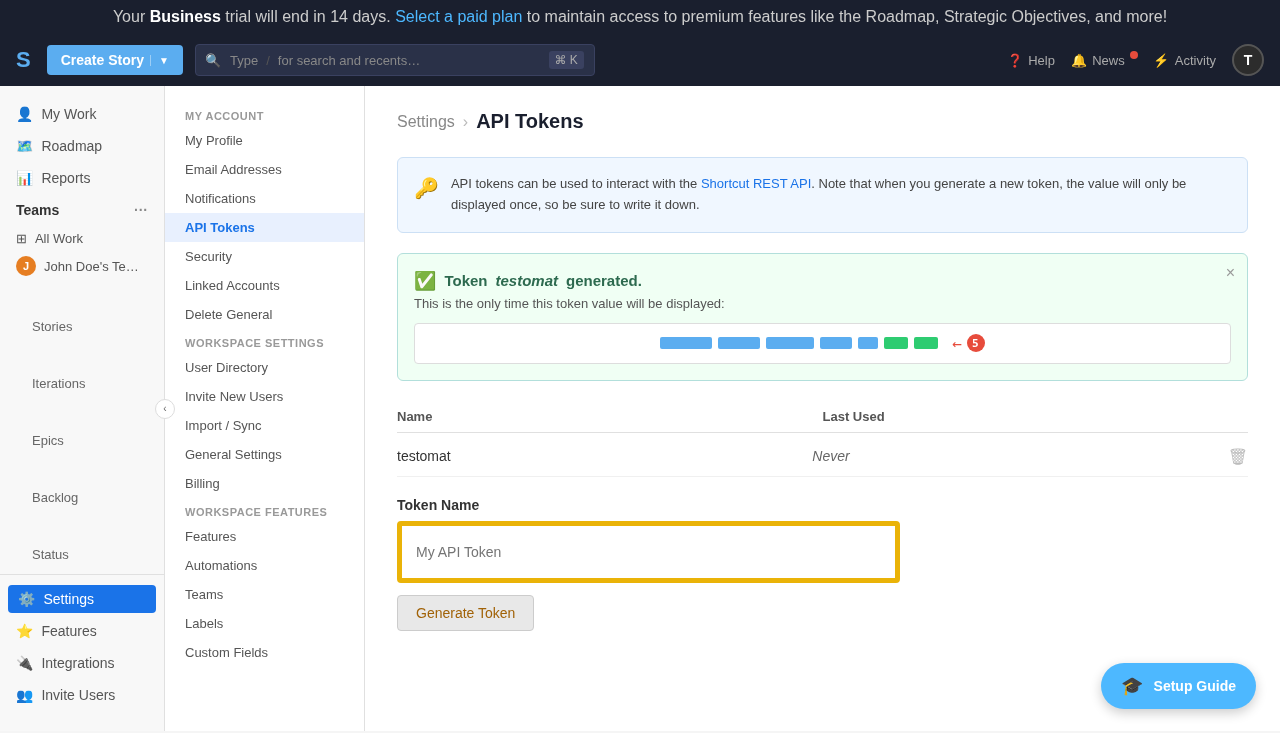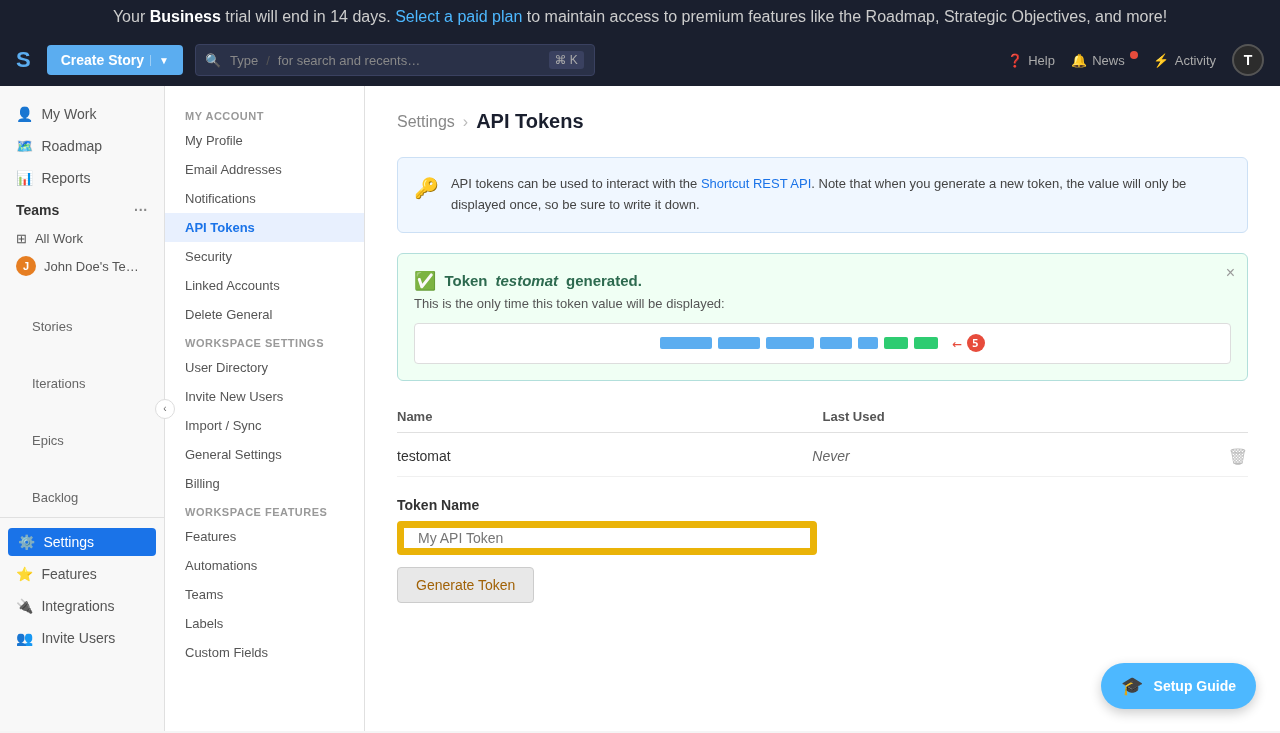--- a/index.html
+++ b/index.html
@@ -298,23 +298,23 @@
       padding: 10px 0;
     }
     .table-row .name-cell { flex: 1; font-size: 14px; color: #333; }
     .table-row .last-cell { flex: 1; font-size: 14px; color: #666; font-style: italic; }
     .table-row .del-btn { color: #bbb; cursor: pointer; font-size: 16px; }
 
     
     .form-section { margin-top: 20px; }
     .form-label { font-size: 14px; font-weight: 600; color: #333; margin-bottom: 8px; }
     .token-input {
-      width: 420px;
-      padding: 2px 14px;
-      border: 7px solid #eab308;
+      width: 503px;
+      padding: 18px 14px;
+      border: 5px solid #eab308;
       border-radius: 4px;
       font-size: 14px;
       color: #999;
       outline: none;
     }
     .generate-btn {
       margin-top: 12px;
       background: #e8e8e8;
       border: 1px solid #ccc;
       border-radius: 4px;
@@ -418,20 +418,21 @@
       <span>All Work</span>
     </div>
     <div class="team-item">
       <div class="team-avatar" style="background:#e67e22;">J</div>
       <span>John Doe's Te…</span>
     </div>
     <div class="team-sub">Stories</div>
     <div class="team-sub">Iterations</div>
     <div class="team-sub">Epics</div>
     <div class="team-sub">Backlog</div>
+    <div class="team-sub">Status</div>
 
     <div class="left-bottom">
       <div class="nav-item" style="background:#1a73e8;color:#fff;border-radius:4px;margin:2px 8px;padding:6px 10px;">
         <span>⚙️</span>
         <span>Settings</span>
       </div>
       <div class="nav-item">
         <span>⭐</span>
         <span>Features</span>
       </div>

